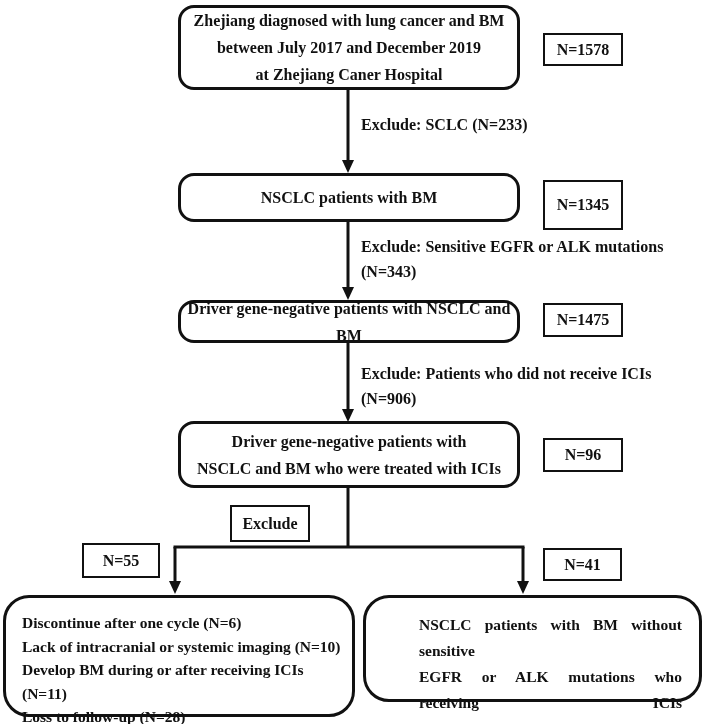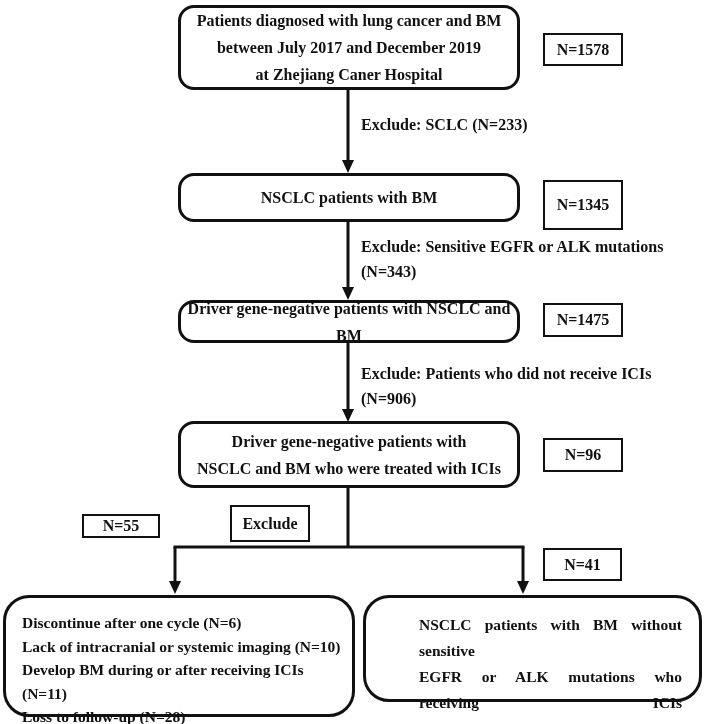--- a/index.html
+++ b/index.html
@@ -98,21 +98,21 @@
     <line x1="173.5" y1="547" x2="524.5" y2="547" stroke="#111111" stroke-width="3"></line>
 
     <line x1="175" y1="547" x2="175" y2="583" stroke="#111111" stroke-width="3"></line>
     <polygon points="169,581 181,581 175,594" fill="#111111"></polygon>
 
     <line x1="523" y1="547" x2="523" y2="583" stroke="#111111" stroke-width="3"></line>
     <polygon points="517,581 529,581 523,594" fill="#111111"></polygon>
   </svg>
 
   <div class="mainbox" style="left:178px; top:5px; width:342px; height:85px;">
-    <span class="line">Patients diagnosed with lung cancer and BM</span>
+    <span class="line">Zhejiang diagnosed with lung cancer and BM</span>
     <span class="line">between July 2017 and December 2019</span>
     <span class="line">at Zhejiang Caner Hospital</span>
   </div>
   <div class="nbox" style="left:543px; top:33px; width:80px; height:33px;">
     <span>N=1578</span>
   </div>
 
   <div class="sidelabel" style="left:361px; top:112px;">
     <span class="line">Exclude: SCLC (N=233)</span>
   </div>
@@ -146,21 +146,21 @@
     <span class="line">NSCLC and BM who were treated with ICIs</span>
   </div>
   <div class="nbox" style="left:543px; top:438px; width:80px; height:34px;">
     <span>N=96</span>
   </div>
 
   <div class="nbox" style="left:230px; top:505px; width:80px; height:37px;">
     <span>Exclude</span>
   </div>
 
-  <div class="nbox" style="left:82px; top:514px; width:78px; height:24px;justify-content:center;">
+  <div class="nbox" style="left:82px; top:543px; width:78px; height:35px;justify-content:center;">
     <span>N=55</span>
   </div>
   <div class="nbox" style="left:543px; top:548px; width:79px; height:33px;font-family:Liberation Serif, serif;">
     <span>N=41</span>
   </div>
 
   <div class="outcomebox" style="left:3px; top:595px; width:352px; height:122px;">
     <div class="outcome-left-lines">
       <span class="line">Discontinue after one cycle (N=6)</span>
       <span class="line">Lack of intracranial or systemic imaging (N=10)</span>

